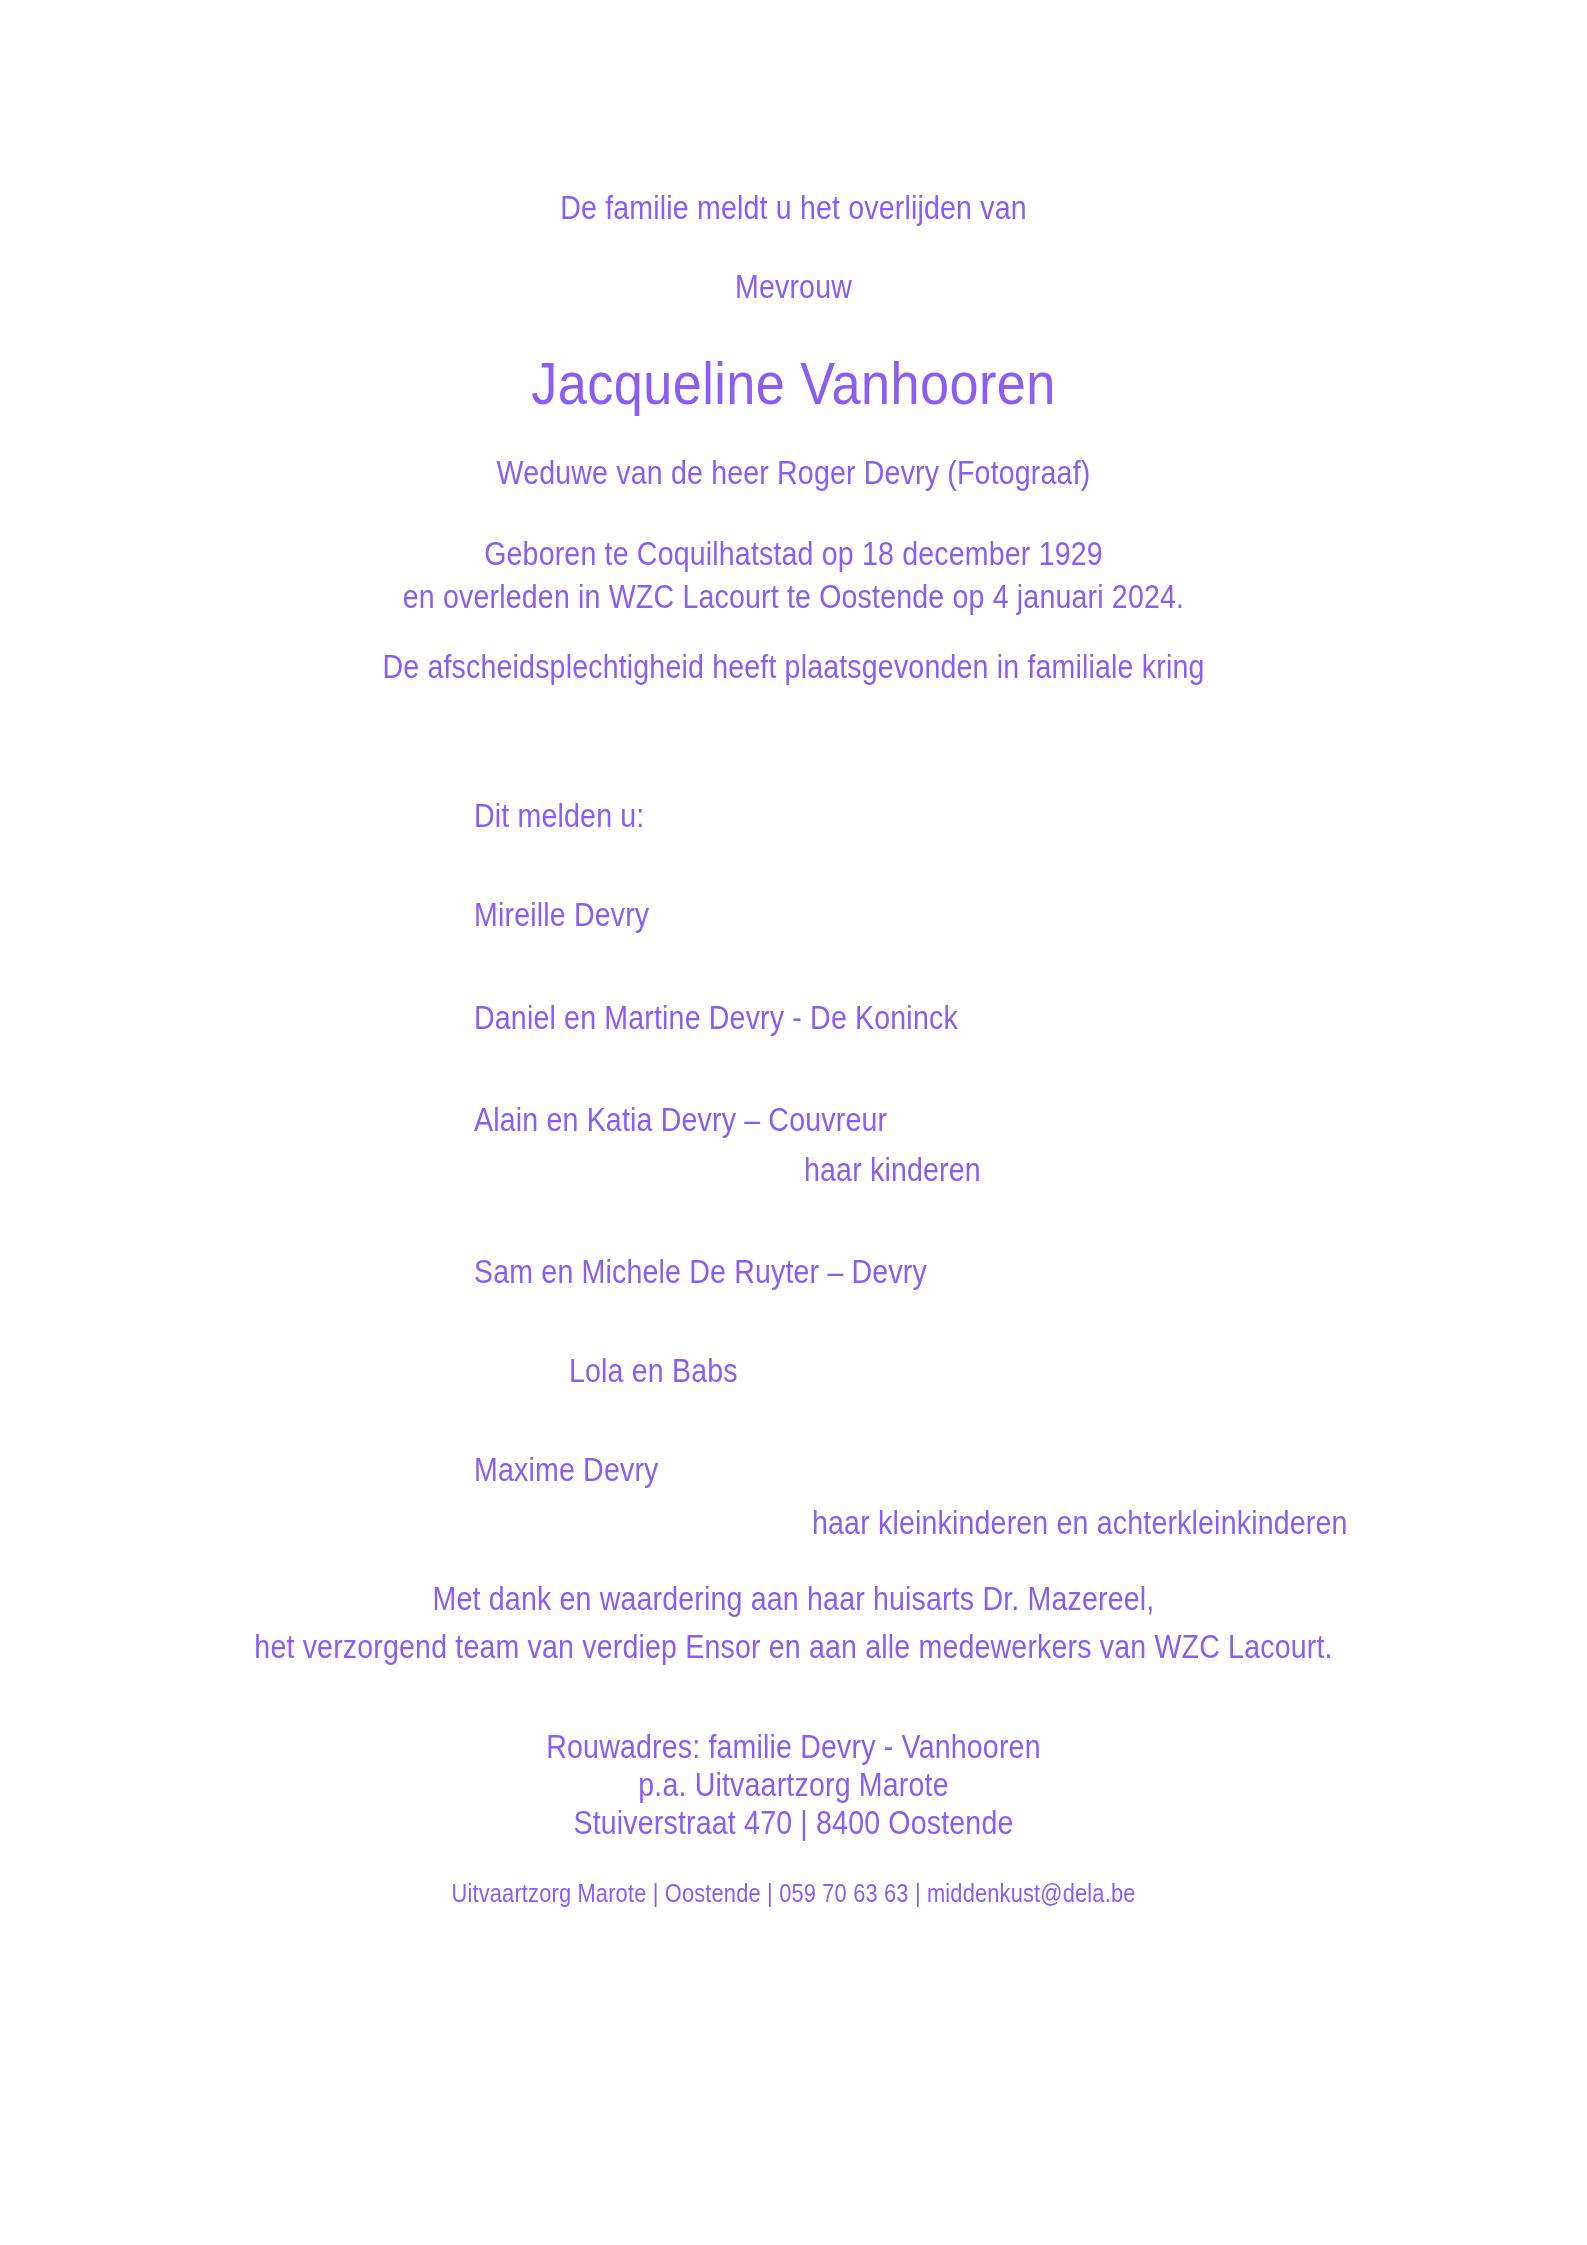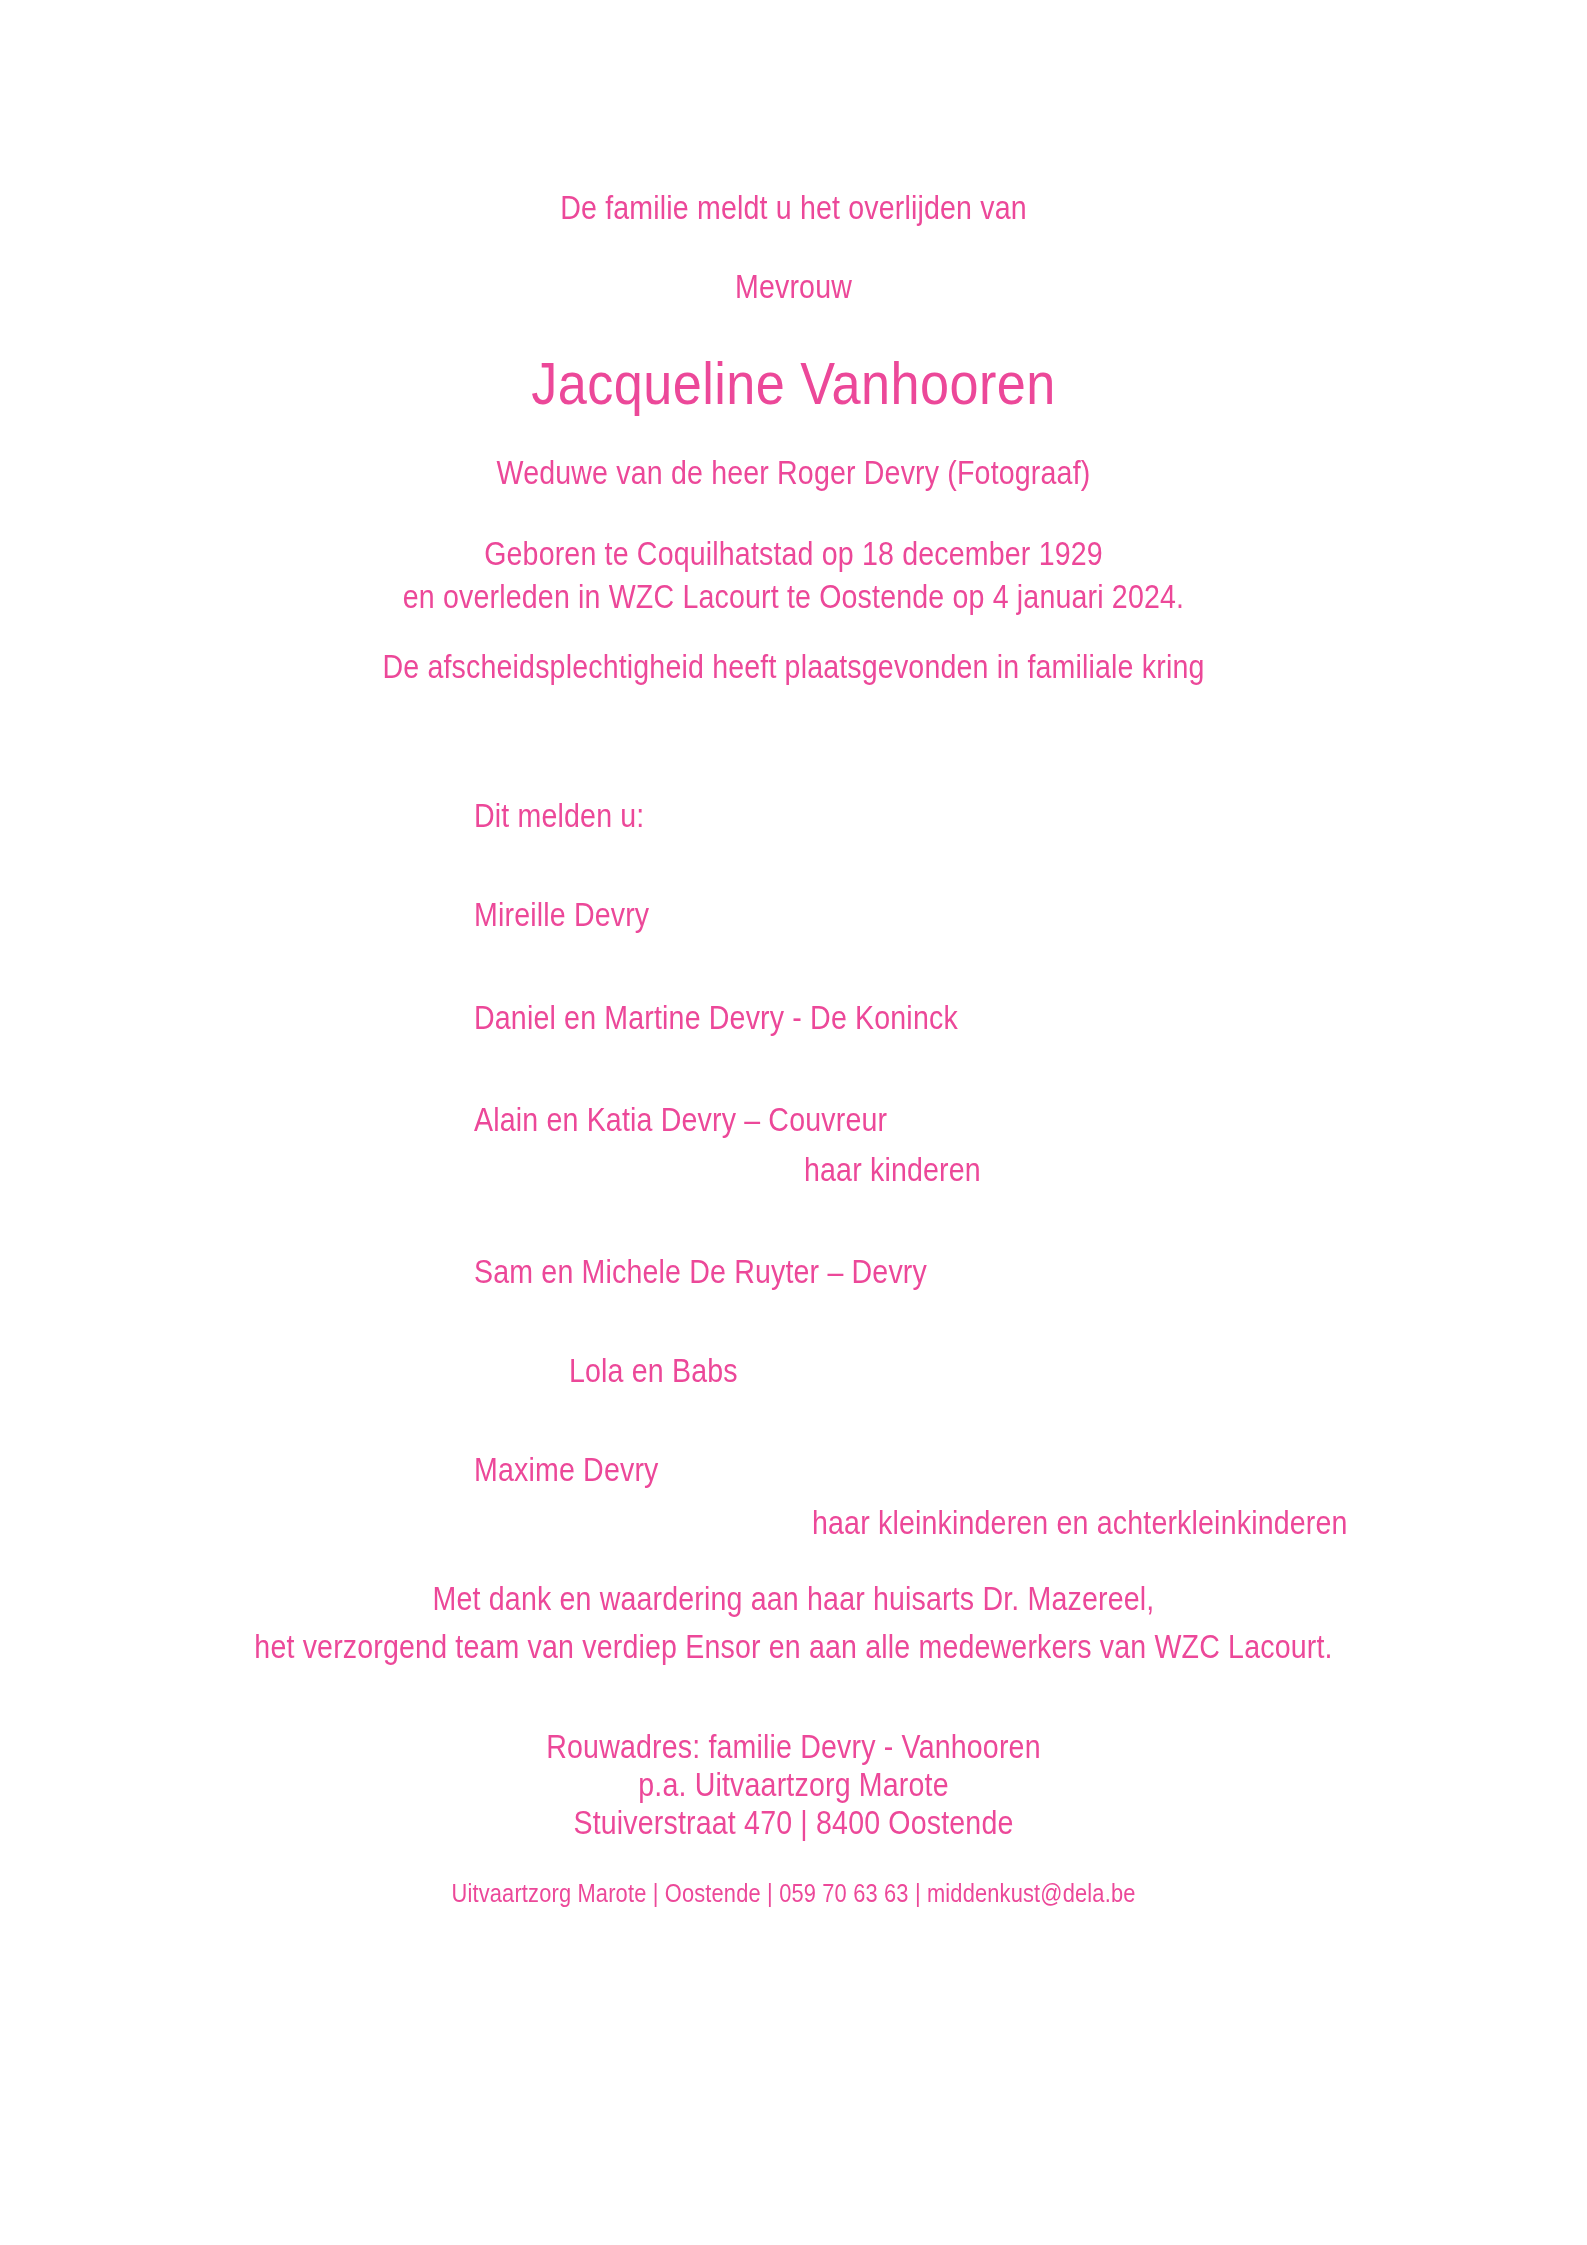--- a/index.html
+++ b/index.html
@@ -7,21 +7,21 @@
     padding: 0;
     background: #e8e8e8;
   }
   .page {
     position: relative;
     width: 1587px;
     height: 2245px;
     margin: 0 auto;
     background: #ffffff;
     font-family: "Liberation Sans", "DejaVu Sans", sans-serif;
-    color: #ec4899;
+    color: #8b5cf6;
     overflow: hidden;
   }
   .line {
     position: absolute;
     white-space: nowrap;
     line-height: 1;
     font-size: 34px;
     font-weight: 400;
     letter-spacing: 0.2px;
   }

